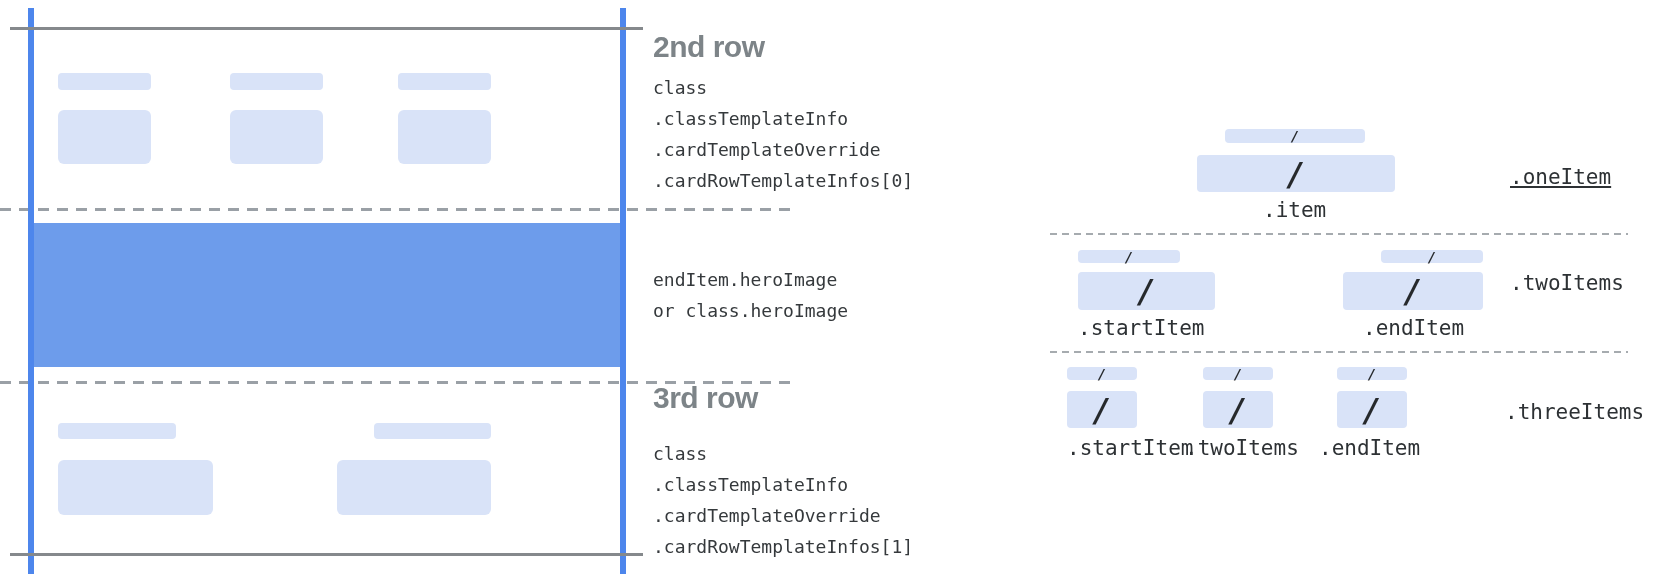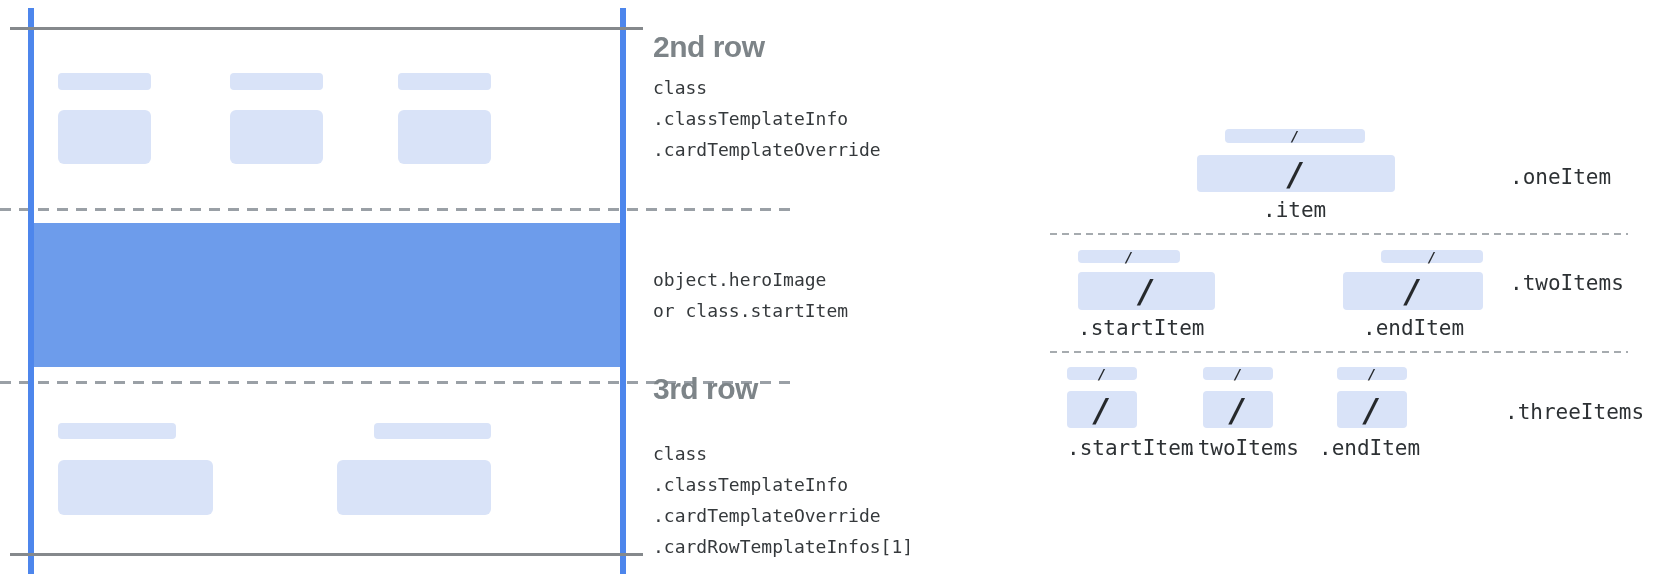--- a/index.html
+++ b/index.html
@@ -47,43 +47,44 @@
   <div class="abs ph" style="left:58px;top:423px;width:118px;height:16px;"></div>
   <div class="abs ph-big" style="left:58px;top:460px;width:155px;height:55px;"></div>
   <div class="abs ph" style="left:374px;top:423px;width:117px;height:16px;"></div>
   <div class="abs ph-big" style="left:337px;top:460px;width:154px;height:55px;"></div>
 
   <div class="abs heading" style="left:653px;top:30px;">2nd row</div>
   <div class="abs" style="left:653px;top:72px;">
     <div class="code">class</div>
     <div class="code">.classTemplateInfo</div>
     <div class="code">.cardTemplateOverride</div>
+    <div class="code">.cardRowTemplateInfos[0]</div>
   </div>
 
   <div class="abs" style="left:653px;top:264px;">
-    <div class="code">object.heroImage</div>
-    <div class="code">or class.startItem</div>
+    <div class="code">endItem.heroImage</div>
+    <div class="code">or class.heroImage</div>
   </div>
 
-  <div class="abs heading" style="left:653px;top:372px;text-align:right;">3rd row</div>
+  <div class="abs heading" style="left:653px;top:381px;text-align:right;">3rd row</div>
   <div class="abs" style="left:653px;top:438px;">
     <div class="code">class</div>
     <div class="code">.classTemplateInfo</div>
     <div class="code">.cardTemplateOverride</div>
     <div class="code">.cardRowTemplateInfos[1]</div>
   </div>
 
   <div class="abs ph slashbox" style="left:1225px;top:129px;width:140px;height:14px;">
     <span class="slash-sm">/</span>
   </div>
   <div class="abs ph slashbox" style="left:1197px;top:155px;width:198px;height:37px;">
     <span class="slash-lg">/</span>
   </div>
   <div class="abs lbl" style="left:1263px;top:198px;">.item</div>
-  <div class="abs lbl" style="left:1510px;top:165px;">.oneItem</div>
+  <div class="abs lbl" style="left:1510px;top:165px;text-decoration:underline;">.oneItem</div>
 
   <div class="abs dash-r" style="left:1050px;top:233px;width:578px;"></div>
 
   <div class="abs ph slashbox" style="left:1078px;top:250px;width:102px;height:13px;">
     <span class="slash-sm">/</span>
   </div>
   <div class="abs ph slashbox" style="left:1078px;top:272px;width:137px;height:38px;">
     <span class="slash-lg">/</span>
   </div>
   <div class="abs ph slashbox" style="left:1381px;top:250px;width:102px;height:13px;">

